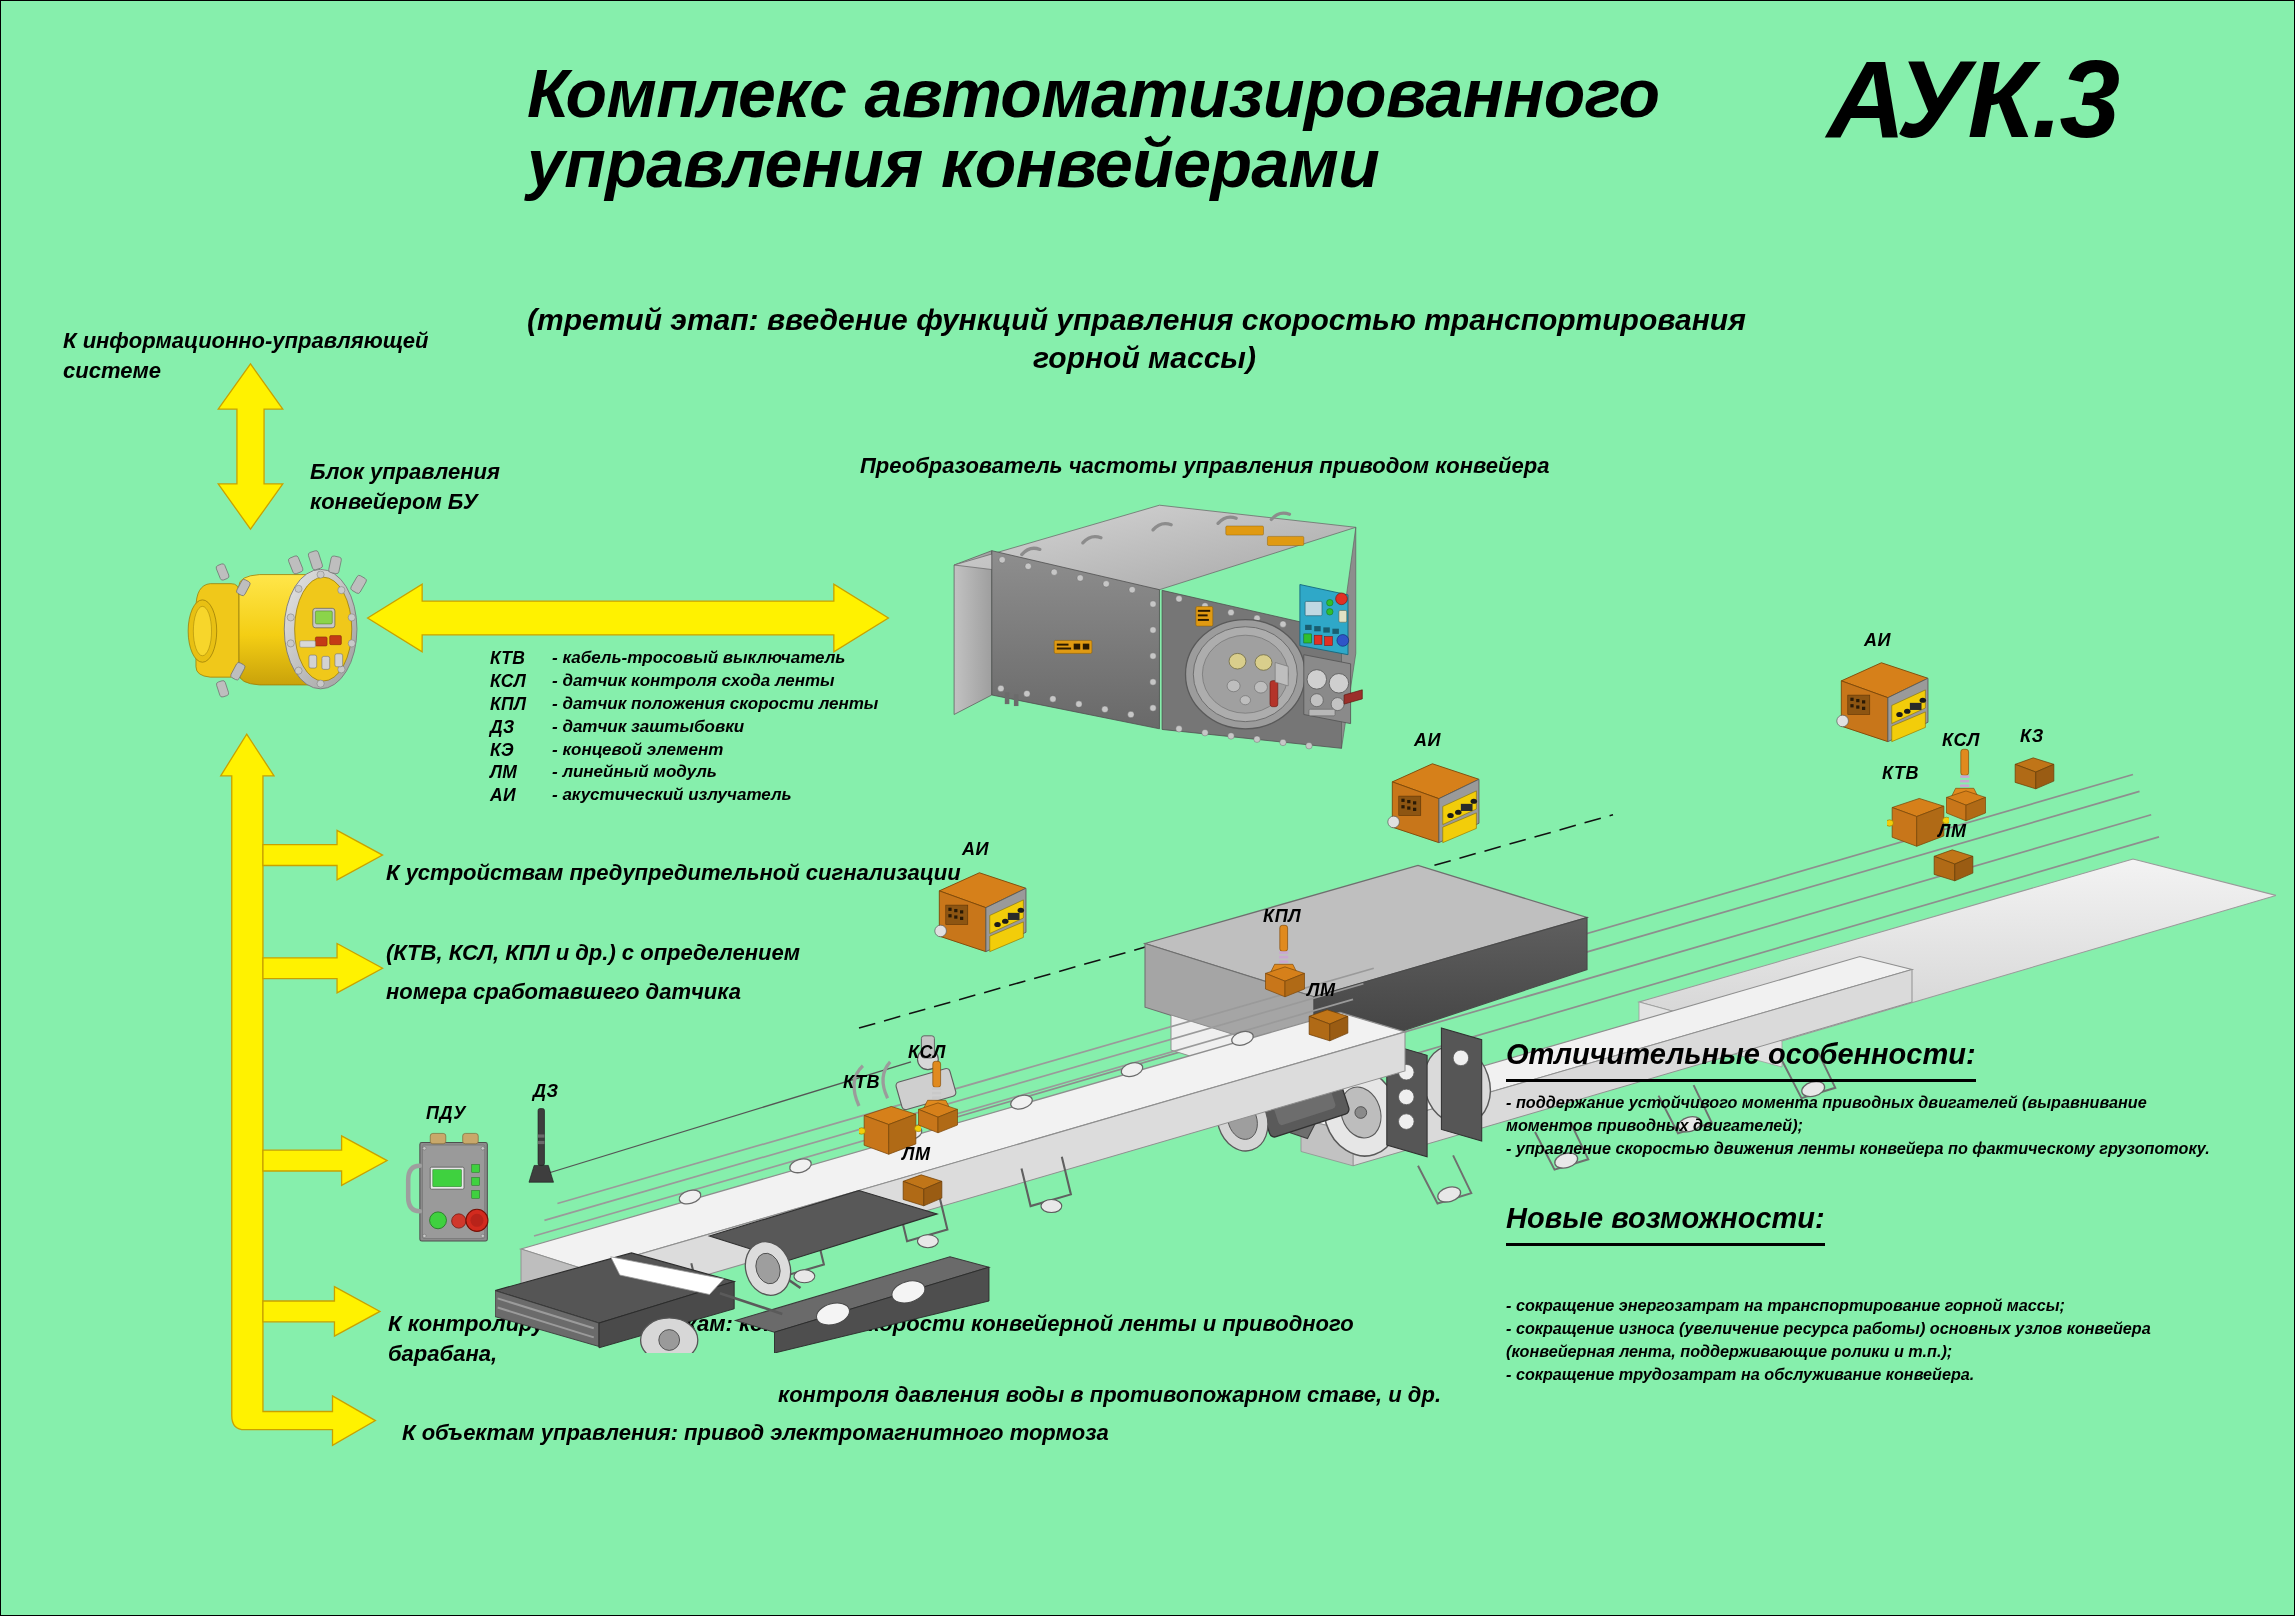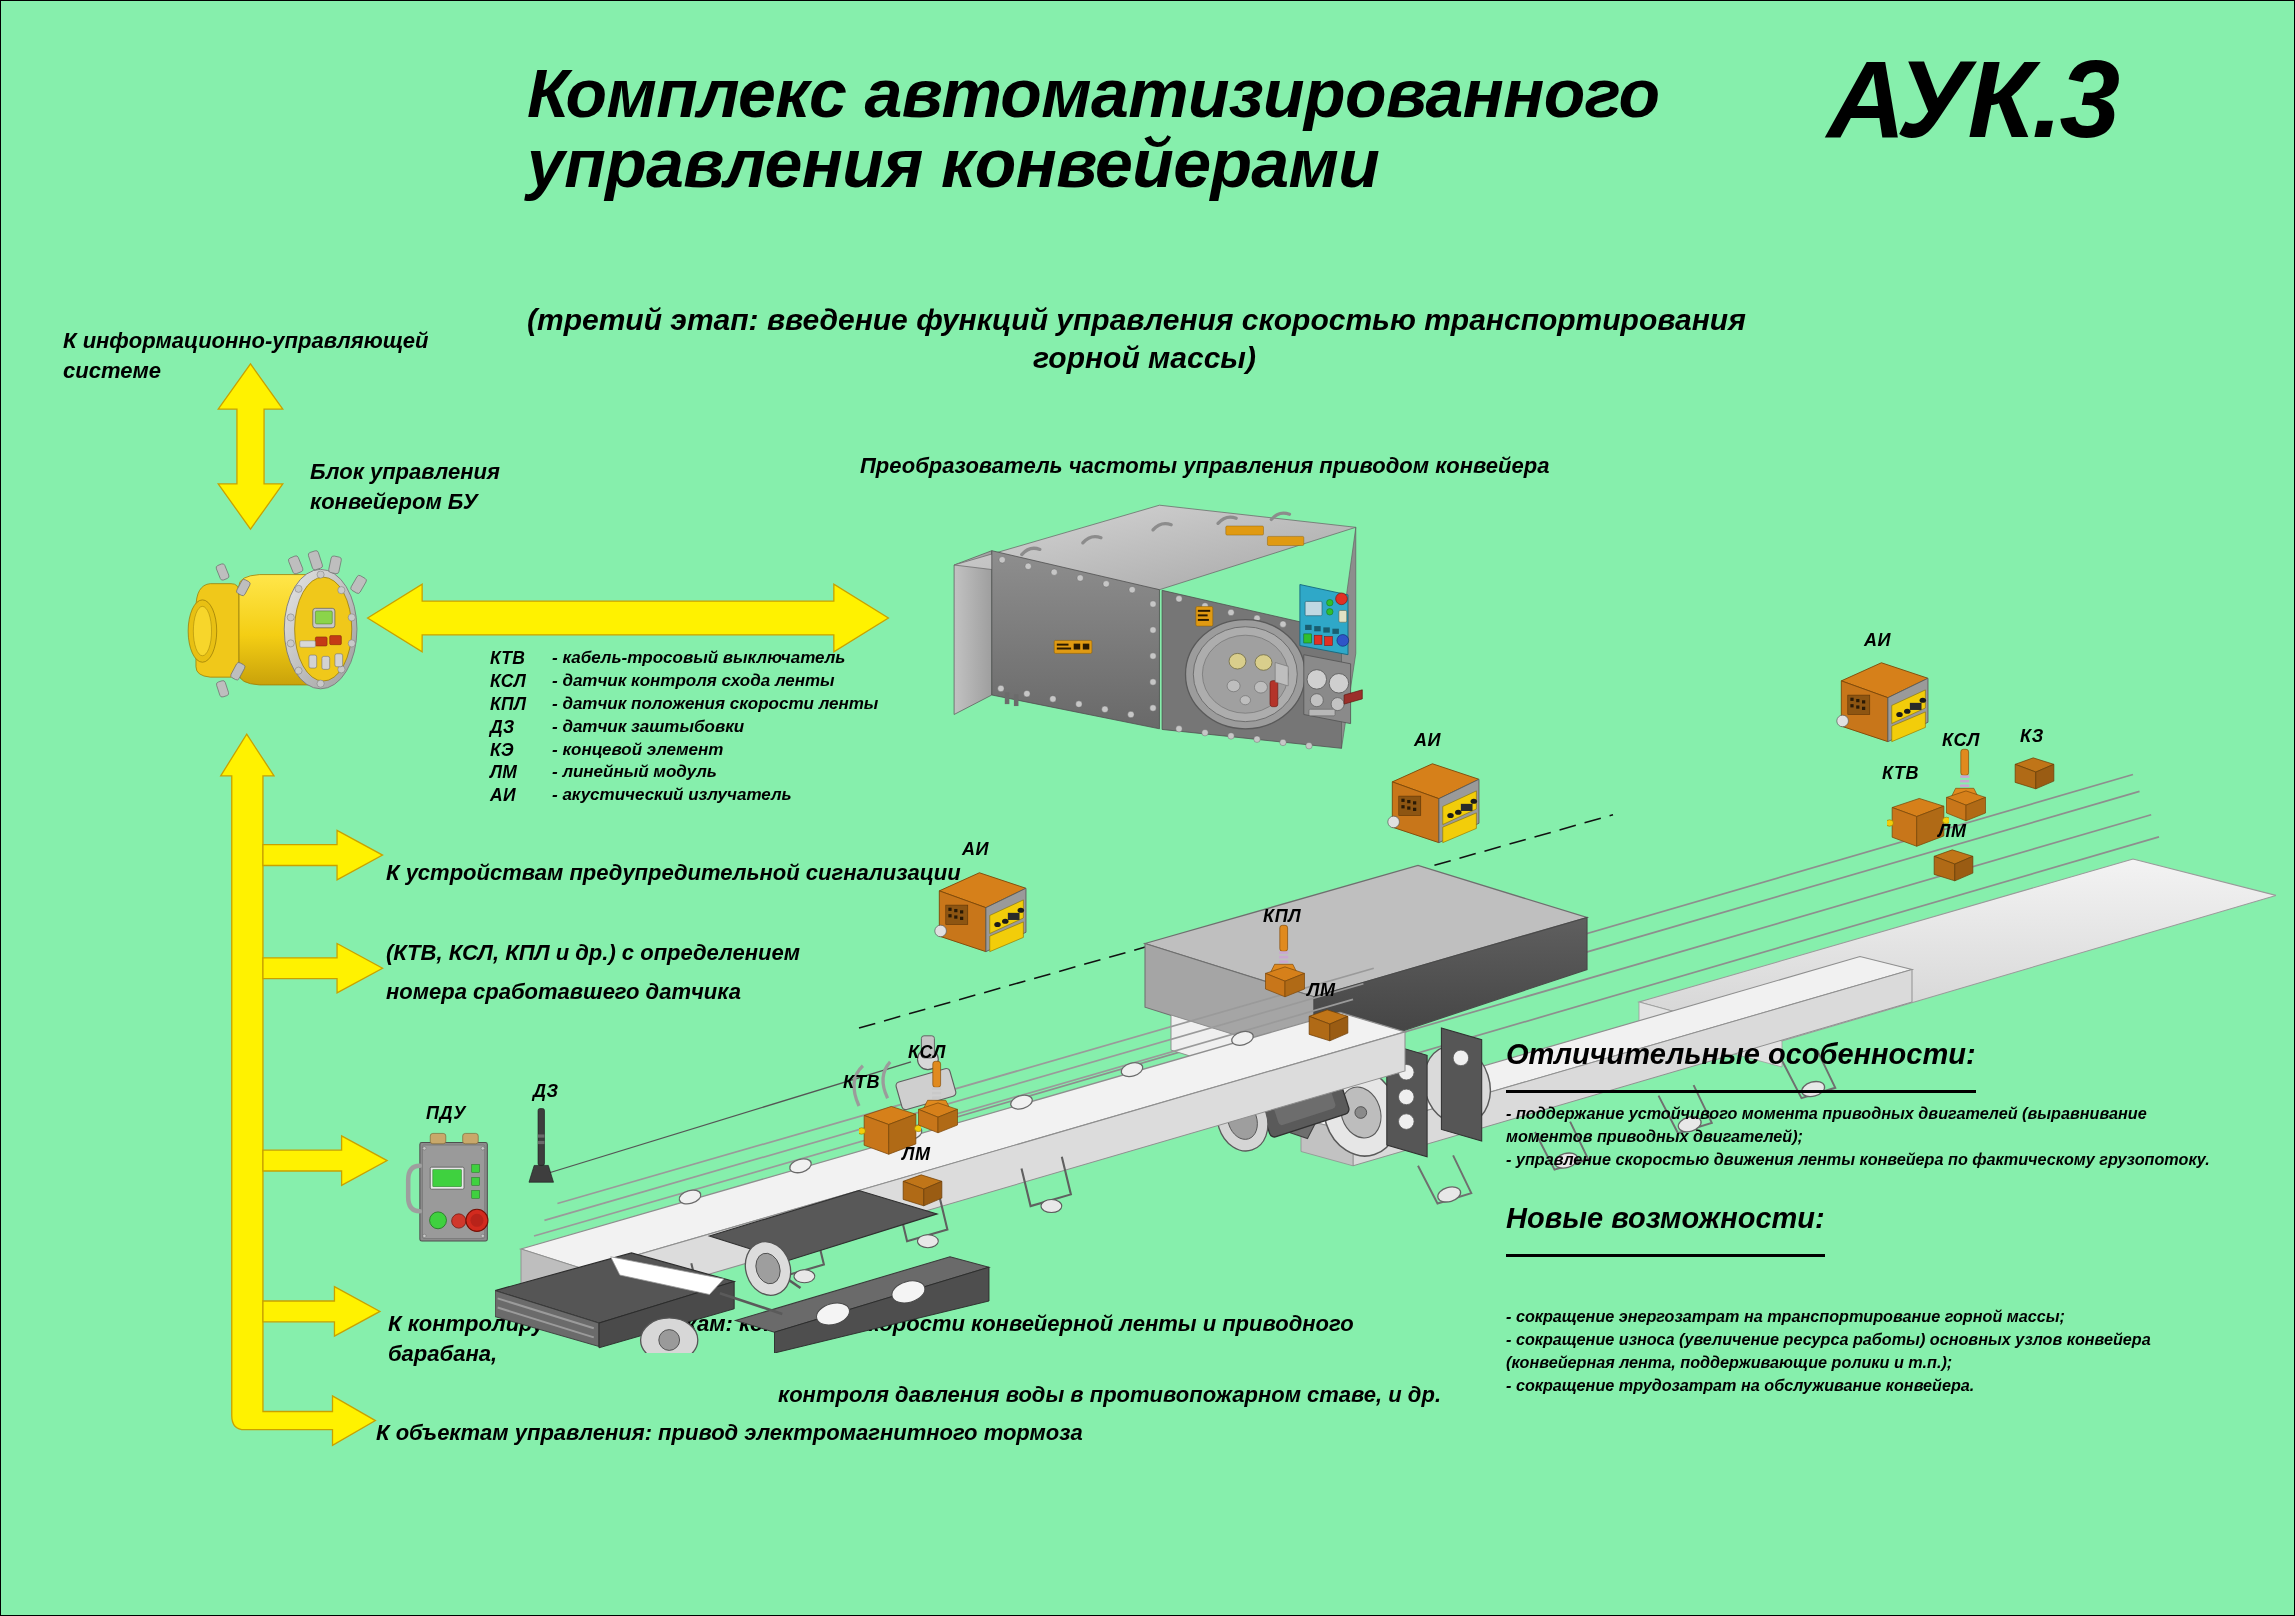--- a/index.html
+++ b/index.html
@@ -40,21 +40,21 @@
 
   
   #legend{left:489px;top:647px;}
   #legend table{border-collapse:collapse;}
   #legend td{padding:0 0 1.9px 0;vertical-align:top;}
   #legend td.k{font-size:17.5px;font-weight:800;font-style:italic;width:62px;letter-spacing:0.3px;}
   #legend td.v{font-size:17px;font-weight:600;font-style:italic;white-space:nowrap;}
 
   
   .feat-h{font-size:29px;font-weight:800;font-style:italic;
-          display:inline-block;border-bottom:3.2px solid #000;padding-bottom:19px;}
+          display:inline-block;border-bottom:3.2px solid #000;padding-bottom:8px;}
   .feat-li{font-size:16.2px;font-weight:600;font-style:italic;line-height:1.42;white-space:nowrap;}
 
   
   .devlbl{font-size:18px;font-weight:800;font-style:italic;letter-spacing:0.6px;}
 
   
   .dev{position:absolute;}
 </style>
 </head>
 <body>
@@ -336,21 +336,21 @@
   <div class="abs nosel cap" style="left:385px;top:928px;width:650px;">
     <div style="margin-top:9px;">(КТВ, КСЛ, КПЛ и др.) с определением</div>
     <div style="margin-top:9px;">номера сработавшего датчика</div>
   </div>
 
   <div class="abs nosel cap" style="left:387px;top:1308px;width:1053px;">
     <div>К контролируемым датчикам: контроля скорости конвейерной ленты и приводного барабана,</div>
     <div style="margin-top:10.4px;text-align:right;">контроля давления воды в противопожарном ставе, и др.</div>
   </div>
 
-  <div class="abs nosel cap" style="left:375px;top:1417px;white-space:nowrap;">К объектам управления:  привод электромагнитного тормоза</div>
+  <div class="abs nosel cap" style="left:401px;top:1417px;white-space:nowrap;">К объектам управления:  привод электромагнитного тормоза</div>
 
   <div class="abs nosel devlbl" style="left:425px;top:1102px;">ПДУ</div>
   <svg class="dev" style="left:402px;top:1127px;" width="96" height="125" viewBox="0 0 148 192">
     <rect x="26" y="22" width="104" height="152" rx="3" fill="#8C8C8C" stroke="#4f4f4f" stroke-width="1.6"></rect>
     <rect x="30" y="26" width="96" height="144" rx="2" fill="#9A9A9A" stroke="#6a6a6a" stroke-width="0.8"></rect>
 
     <path d="M26 58 q-18 0 -18 22 l0 26 q0 22 18 22" fill="none" stroke="#9e9e9e" stroke-width="7" stroke-linecap="round"></path>
 
     <rect x="42" y="8" width="24" height="16" rx="4" fill="#C9A86A" stroke="#7a6334" stroke-width="1"></rect>
     <rect x="92" y="8" width="24" height="16" rx="4" fill="#C9A86A" stroke="#7a6334" stroke-width="1"></rect>

